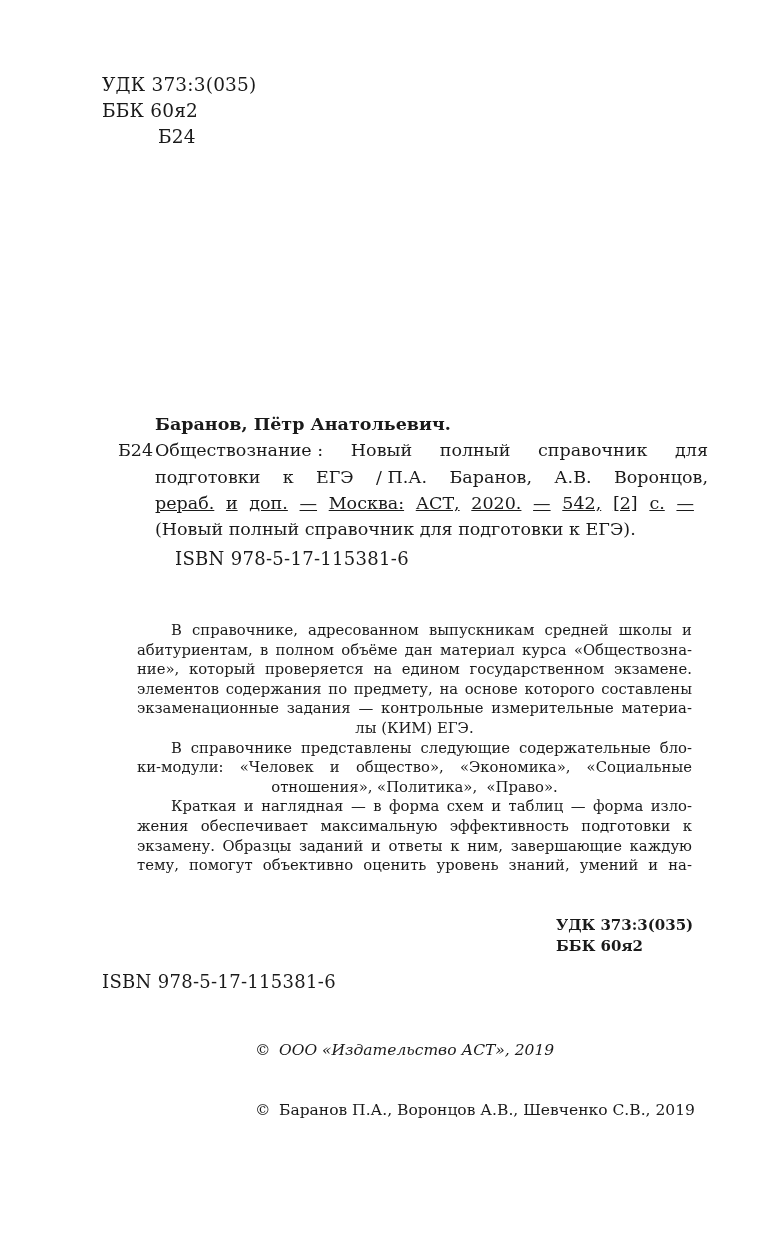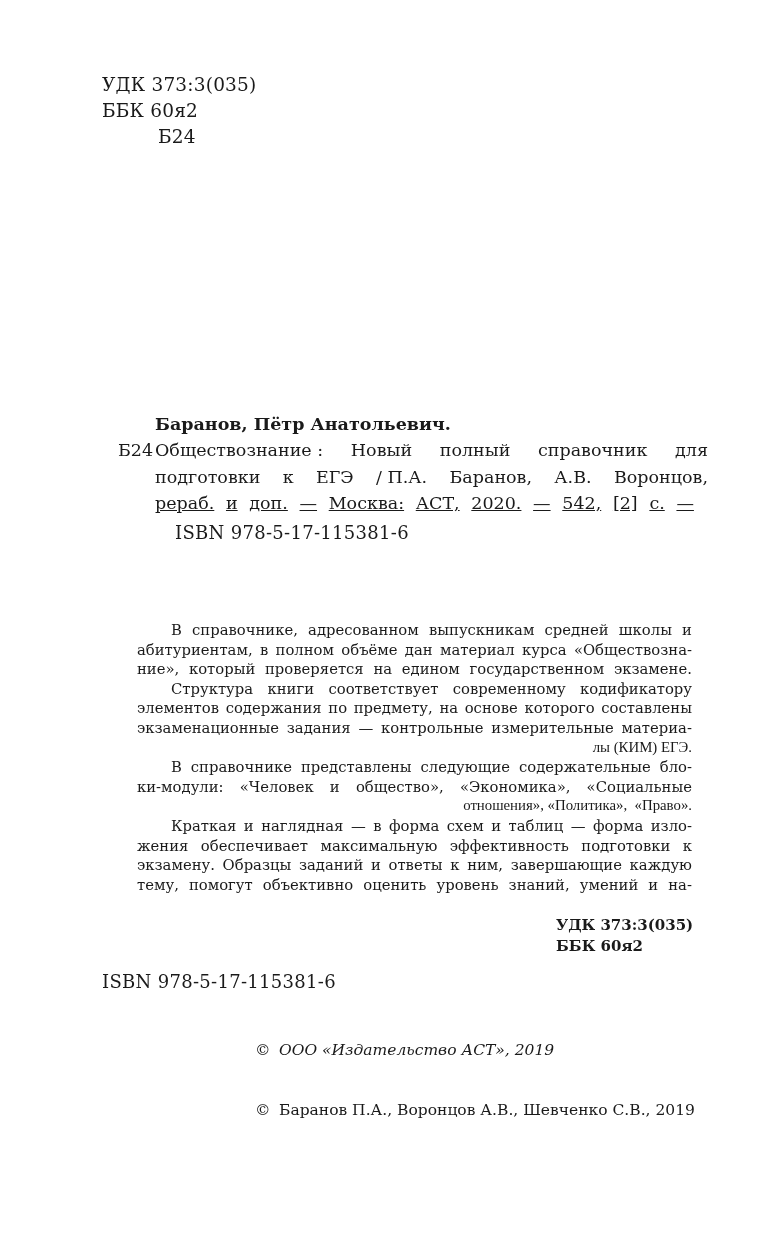--- a/index.html
+++ b/index.html
@@ -67,21 +67,21 @@
       width: 555px;
       font-size: 14.8px;
       line-height: 19.6px;
     }
     .abstract .ln {
       display: flex;
       justify-content: space-between;
       white-space: nowrap;
     }
     .abstract .ln.indent { padding-left: 34px; }
-    .abstract .ln.end { justify-content: flex-end; font-family: Liberation Serif, serif; }
+    .abstract .ln.end { justify-content: center; }
 
     .bottom-cls {
       position: absolute;
       left: 556px;
       font-weight: bold;
       font-size: 15px;
       line-height: 21px;
     }
 
     .isbn-bottom {
@@ -134,20 +134,21 @@
     <span>—</span>
     <span>Москва:</span>
     <span>АСТ,</span>
     <span>2020.</span>
     <span>—</span>
     <span>542,</span>
     <span>[2]</span>
     <span>с.</span>
     <span>—</span>
   </div>
+  <div class="row last">(Новый полный справочник для подготовки к ЕГЭ).</div>
   <div class="isbn">ISBN 978-5-17-115381-6</div>
 </div>
 
 <div class="abstract" id="abstract" style="top:620px;">
     <div class="ln indent">
       <span>В</span>
       <span>справочнике,</span>
       <span>адресованном</span>
       <span>выпускникам</span>
       <span>средней</span>
@@ -166,27 +167,20 @@
     </div>
     <div class="ln">
       <span>ние»,</span>
       <span>который</span>
       <span>проверяется</span>
       <span>на</span>
       <span>едином</span>
       <span>государственном</span>
       <span>экзамене.</span>
     </div>
-    <div class="ln indent">
-      <span>Структура</span>
-      <span>книги</span>
-      <span>соответствует</span>
-      <span>современному</span>
-      <span>кодификатору</span>
-    </div>
     <div class="ln">
       <span>элементов</span>
       <span>содержания</span>
       <span>по</span>
       <span>предмету,</span>
       <span>на</span>
       <span>основе</span>
       <span>которого</span>
       <span>составлены</span>
     </div>

